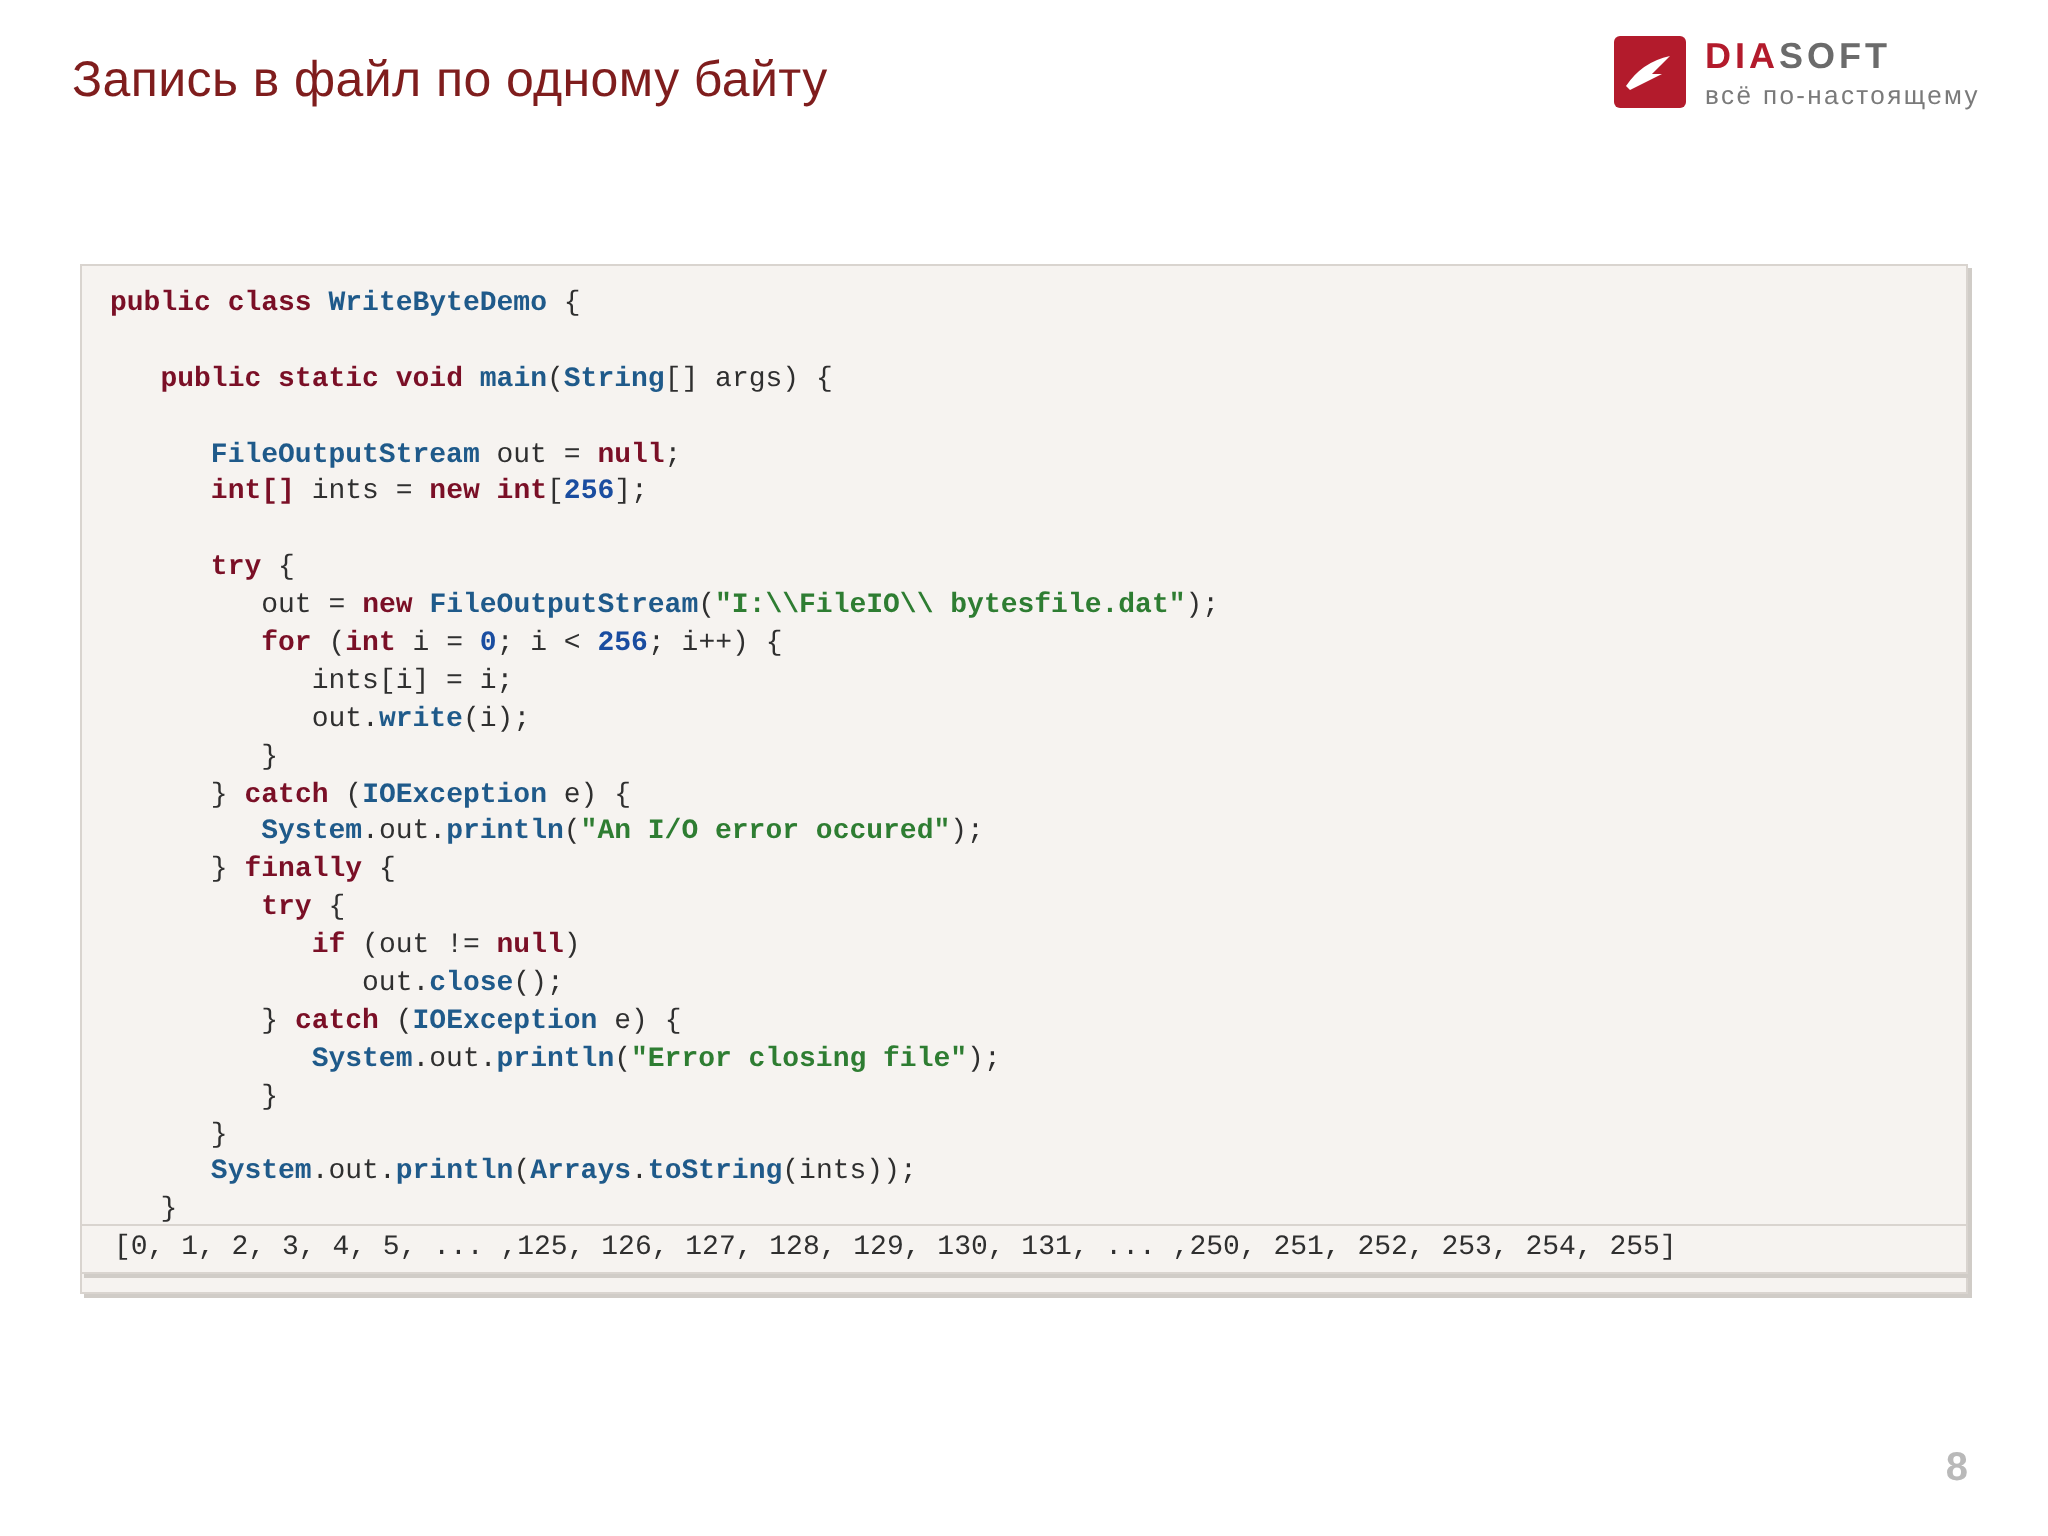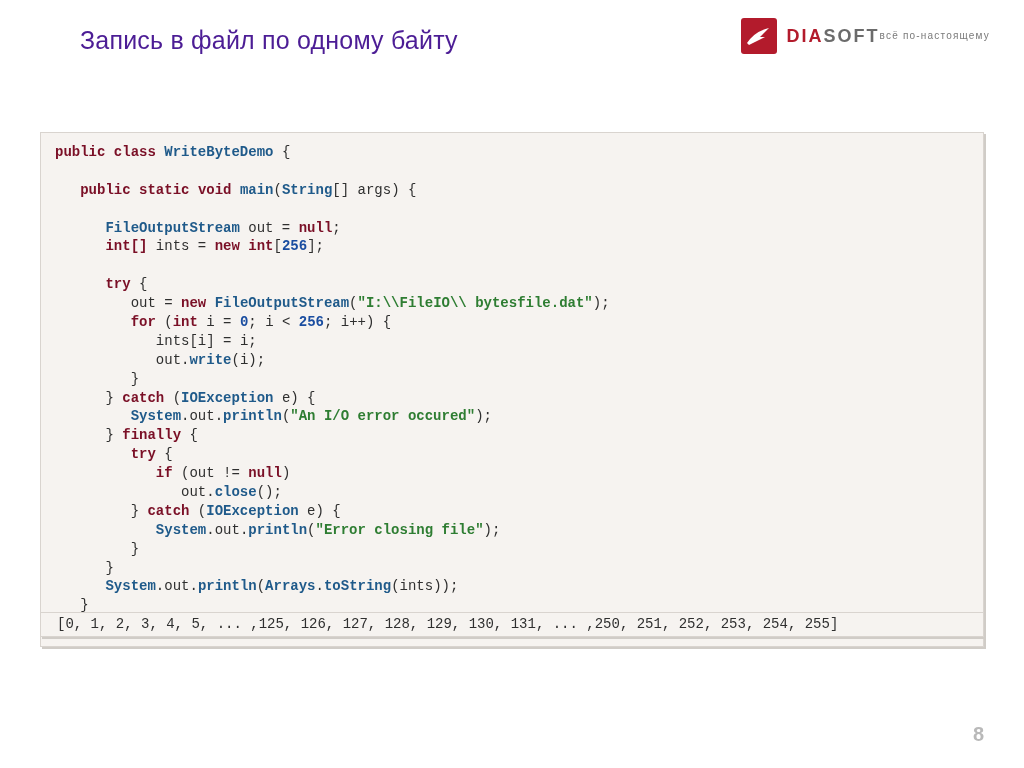--- a/index.html
+++ b/index.html
@@ -12,46 +12,45 @@
     overflow: hidden;
   }
   .slide {
     position: relative;
     width: 1024px; height: 768px;
   }
   .title {
     position: absolute;
     left: 36px; top: 26px;
     font-size: 25px;
-    color: #4c1d95;
+    color: #7f1d1d;
     font-weight: 400;
     letter-spacing: .2px;
-    margin-left: 44px;
   }
   .logo {
     position: absolute;
     right: 34px; top: 18px;
     display: flex; align-items: center; gap: 10px;
   }
   .logo-mark {
     width: 36px; height: 36px;
     background: #b31b2c;
     border-radius: 3px;
     position: relative;
   }
   .logo-mark svg { position:absolute; left:4px; top:7px; }
-  .logo-text { display:flex; flex-direction:row; line-height:1;justify-content:center; }
+  .logo-text { display:flex; flex-direction:column; line-height:1;justify-content:center; }
   .logo-text .brand {
     font-size: 18px; font-weight: 700;
     color: #6b6b6b;
     letter-spacing: 2px;
   }
   .logo-text .brand .accent { color:#b31b2c; }
   .logo-text .tagline {
-    font-size: 10px;
+    font-size: 13px;
     letter-spacing: 1.2px;
     color: #7a7a7a;
     margin-top: 4px;
   }
   .code-box, .output-box {
     position: absolute;
     left: 40px; right: 40px;
     background: #f6f3f0;
     border: 1px solid #d9d4cf;
     box-shadow: 2px 2px 0 #d0ccc7;

